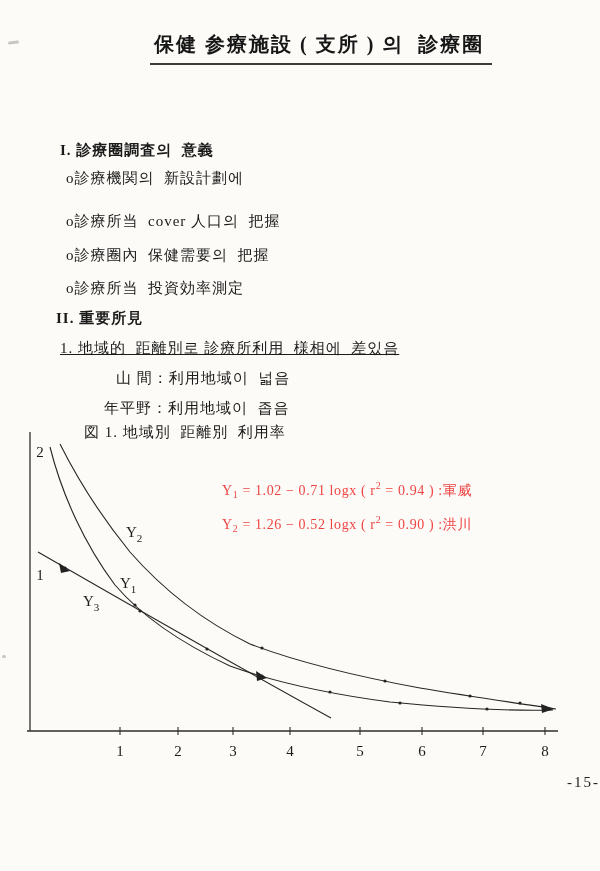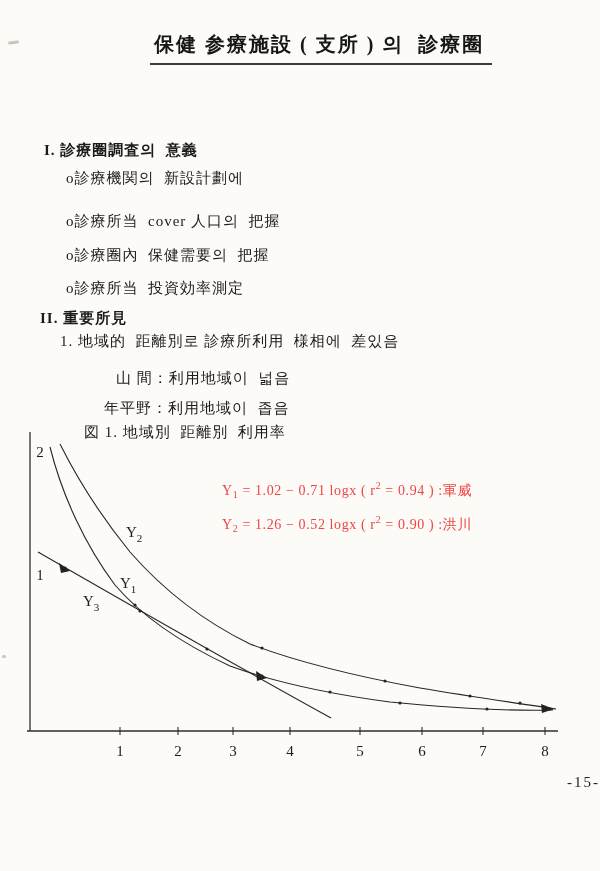--- a/index.html
+++ b/index.html
@@ -10,21 +10,21 @@
     font-family:"Liberation Serif","DejaVu Serif",serif;
     color:#1b1b1b;
     padding-left:40px;
   }
   .t{position:absolute;white-space:pre;font-size:15px;letter-spacing:1px;line-height:1.2;}
   .title{
     position:absolute;left:150px;top:31px;white-space:pre;
     font-size:20px;font-weight:bold;letter-spacing:2px;color:#161616;
     border-bottom:2px solid #3c3c3c;padding:0 8px 5px 4px;
   }
-  .heading{font-weight:600;}
+  .heading{font-weight:600;margin-left:16px;}
   .eq{position:absolute;white-space:pre;font-size:14px;letter-spacing:.6px;color:#ef4444;}
   .eq sub{font-size:10px;}
   .eq sup{font-size:10px;}
   .pagenum{position:absolute;left:0;top:774px;width:600px;text-align:right;
     font-size:15px;letter-spacing:2px;color:#222;}
   .chart{position:absolute;left:0;top:420px;}
   .chart text{font-family:"Liberation Serif","DejaVu Serif",serif;fill:#1b1b1b;}
   .artifact{position:absolute;background:#9a9a93;opacity:.55;border-radius:2px;}
 </style>
 </head>
@@ -39,21 +39,21 @@
 
   <div class="t heading" style="left:44px;top:141px;">I. 診療圈調査의  意義</div>
 
   <div class="t" style="left:66px;top:169px;">o診療機関의  新設計劃에</div>
   <div class="t" style="left:66px;top:212px;">o診療所当  cover 人口의  把握</div>
   <div class="t" style="left:66px;top:246px;">o診療圈內  保健需要의  把握</div>
   <div class="t" style="left:66px;top:279px;">o診療所当  投資効率測定</div>
 
   <div class="t heading" style="left:40px;top:309px;">II. 重要所見</div>
 
-  <div class="t" style="left:60px;top:332px;">1. 地域的  距離別로 診療所利用  様相에  差있음</div>
+  <div class="t" style="left:60px;top:339px;text-decoration:underline;">1. 地域的  距離別로 診療所利用  様相에  差있음</div>
   <div class="t" style="left:104px;top:399px;">年平野：利用地域이  좁음</div>
   <div class="t" style="left:116px;top:369px;">山 間：利用地域이  넓음</div>
 
   <div class="t" style="left:84px;top:423px;">図 1. 地域別  距離別  利用率</div>
 
   <svg class="chart" width="600" height="350" viewBox="0 0 600 350">
 
     <line x1="30" y1="12" x2="30" y2="311" stroke="#2e2e2e" stroke-width="1.3"></line>
     <line x1="27" y1="311" x2="558" y2="311" stroke="#2e2e2e" stroke-width="1.3"></line>
 

